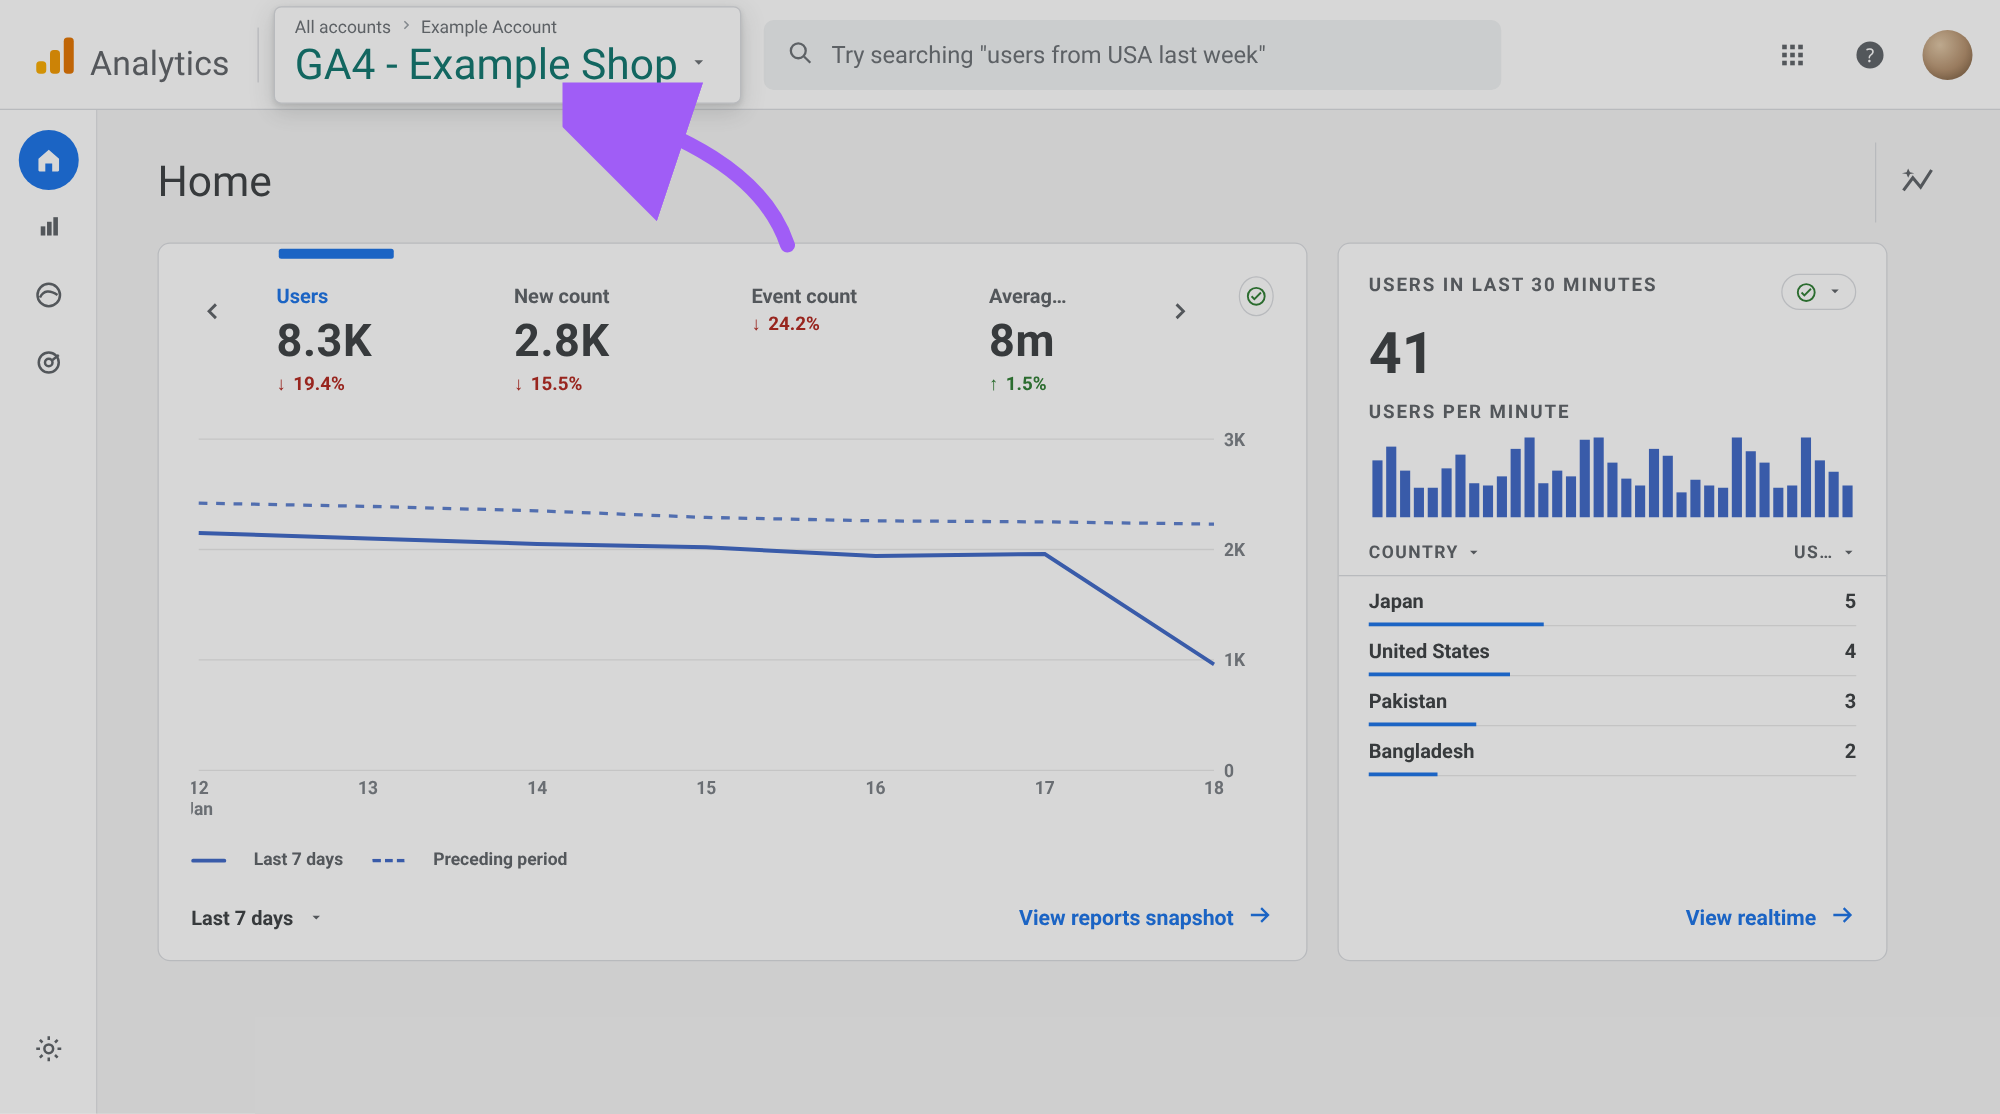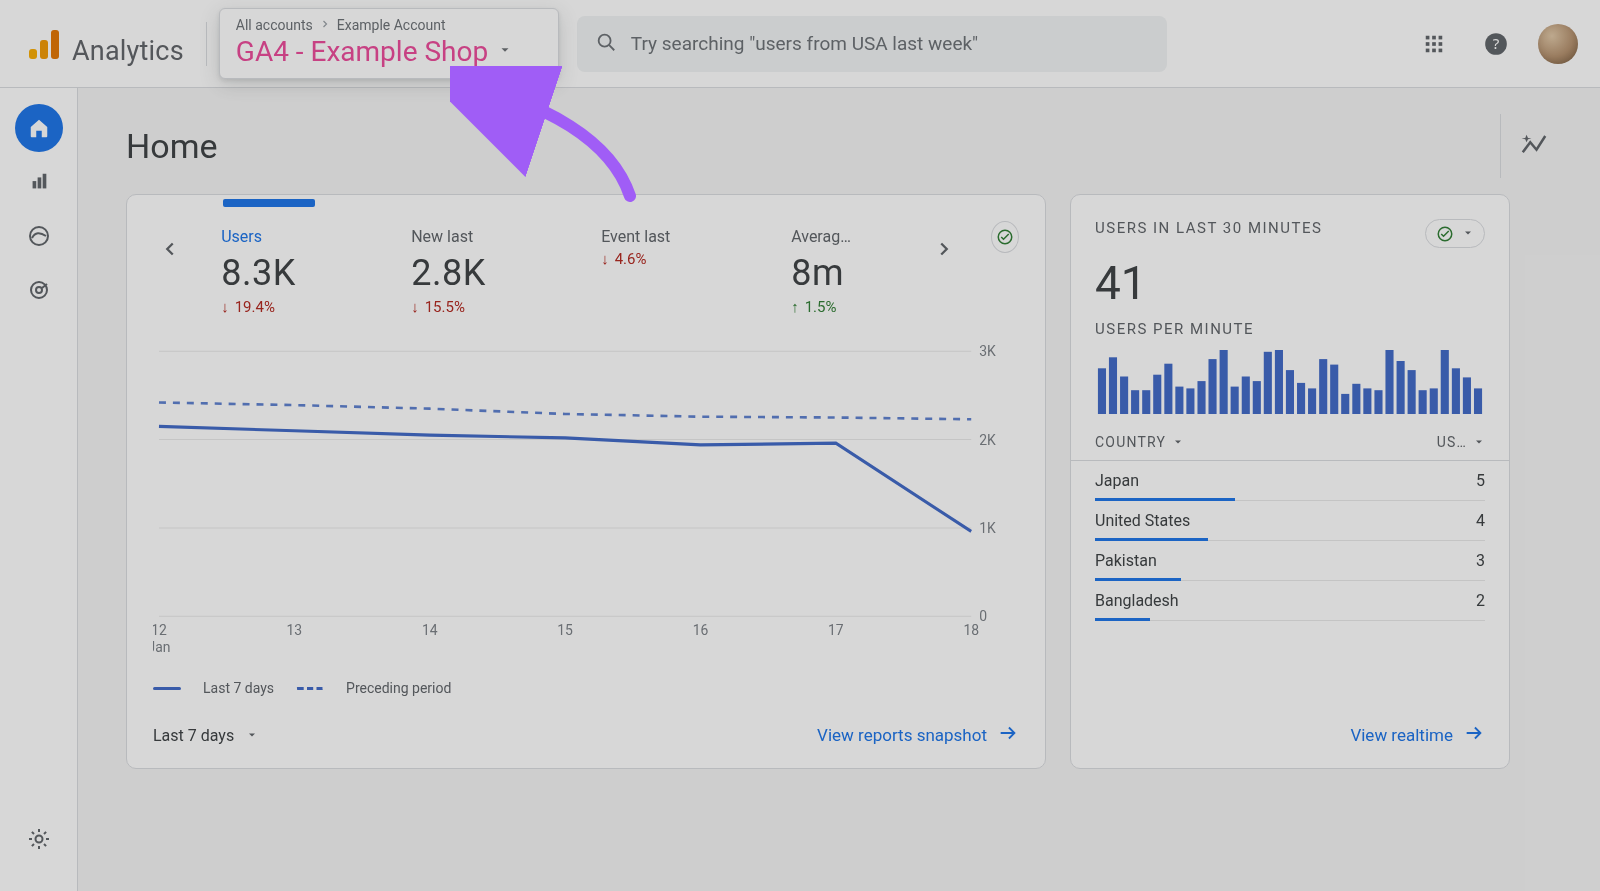--- a/index.html
+++ b/index.html
@@ -48,21 +48,21 @@
     border: 1px solid var(--border);
     border-radius: 6px;
     padding: 8px 26px 10px 16px;
     box-shadow: 0 6px 20px rgba(60,64,67,0.18), 0 2px 4px rgba(60,64,67,0.12);
     min-width: 340px;
     z-index: 6; 
   }
   .breadcrumbs { font-size: 14px; color: #6b7075; display: flex; align-items: center; gap: 6px; }
   .breadcrumbs .chev { color: #9aa0a6; }
   .picker-main { display: flex; align-items: center; gap: 10px; margin-top: 2px; }
-  .picker-title { font-size: 28px; color: #ec4899; }
+  .picker-title { font-size: 34px; color: #0f766e; }
   .picker-caret { color: #6b7075; }
 
   .search-wrap {
     display: flex; align-items: center; gap: 14px;
     background: #f1f3f4; color: #6b7075;
     border-radius: 8px; height: 56px; padding: 0 18px;
     width: 590px; margin-left: 18px;
   }
   .search-wrap svg { flex: 0 0 auto; }
   .search-wrap .ph { font-size: 19px; color: #6b7075; }
@@ -83,21 +83,21 @@
   .rail-item { width: 48px; height: 48px; border-radius: 50%; display: grid; place-items: center; color: #5f6368; }
   .rail-bottom { margin-top: auto; margin-bottom: 28px; color: #5f6368; }
 
   
   .main { position: absolute; left: 78px; top: 88px; right: 0; bottom: 0; background: var(--bg); padding: 26px 34px 26px 48px; overflow: hidden; }
   .page-header { display: flex; align-items: center; }
   .page-title { font-size: 34px; color: #3c4043; font-weight: 400; }
   .insights { margin-left: auto; height: 64px; width: 66px; display: grid; place-items: center; border-left: 1px solid var(--border); color: #5f6368; }
 
   .cards { display: flex; gap: 24px; margin-top: 16px; align-items: stretch; }
-  .card { background: #fff; border: 1px solid var(--border); border-radius: 10px; padding: 0; }
+  .card { background: #fff; border: 1px solid var(--border); border-radius: 10px; padding: 0; font-weight: bold; }
   .card-wide { width: 920px; height: 575px; position: relative; }
   .card-narrow { width: 440px; height: 575px; position: relative; }
 
   
   .tab-indicator { position: absolute; top: 4px; left: 96px; width: 92px; height: 8px; background: #1a73e8; border-radius: 2px; }
   .metrics { display: flex; align-items: stretch; padding: 26px 26px 6px 26px; gap: 30px; }
   .mcol { min-width: 160px; padding: 6px 10px 8px 4px; }
   .mcol .label { font-size: 16px; color: #5f6368; white-space: nowrap; }
   .mcol .value { font-size: 36px; color: #3c4043; margin-top: 6px; letter-spacing: 0.5px; }
   .mcol .delta { display: flex; align-items: center; gap: 6px; font-size: 15px; color: var(--red-dn); margin-top: 4px; }
@@ -277,32 +277,32 @@
 
         <div class="mcol">
           <div class="label" style="color:#1a73e8">Users</div>
           <div class="value">8.3K</div>
           <div class="delta down">
             <span>↓</span>
             <span>19.4%</span>
           </div>
         </div>
         <div class="mcol">
-          <div class="label">New last</div>
+          <div class="label">New count</div>
           <div class="value">2.8K</div>
           <div class="delta down">
             <span>↓</span>
             <span>15.5%</span>
           </div>
         </div>
         <div class="mcol">
-          <div class="label">Event last</div>
+          <div class="label">Event count</div>
           <div class="delta down">
             <span>↓</span>
-            <span>4.6%</span>
+            <span>24.2%</span>
           </div>
         </div>
         <div class="mcol" style="min-width:110px">
           <div class="label">Averag…</div>
           <div class="value">8m</div>
           <div class="delta up">
             <span>↑</span>
             <span>1.5%</span>
           </div>
         </div>

